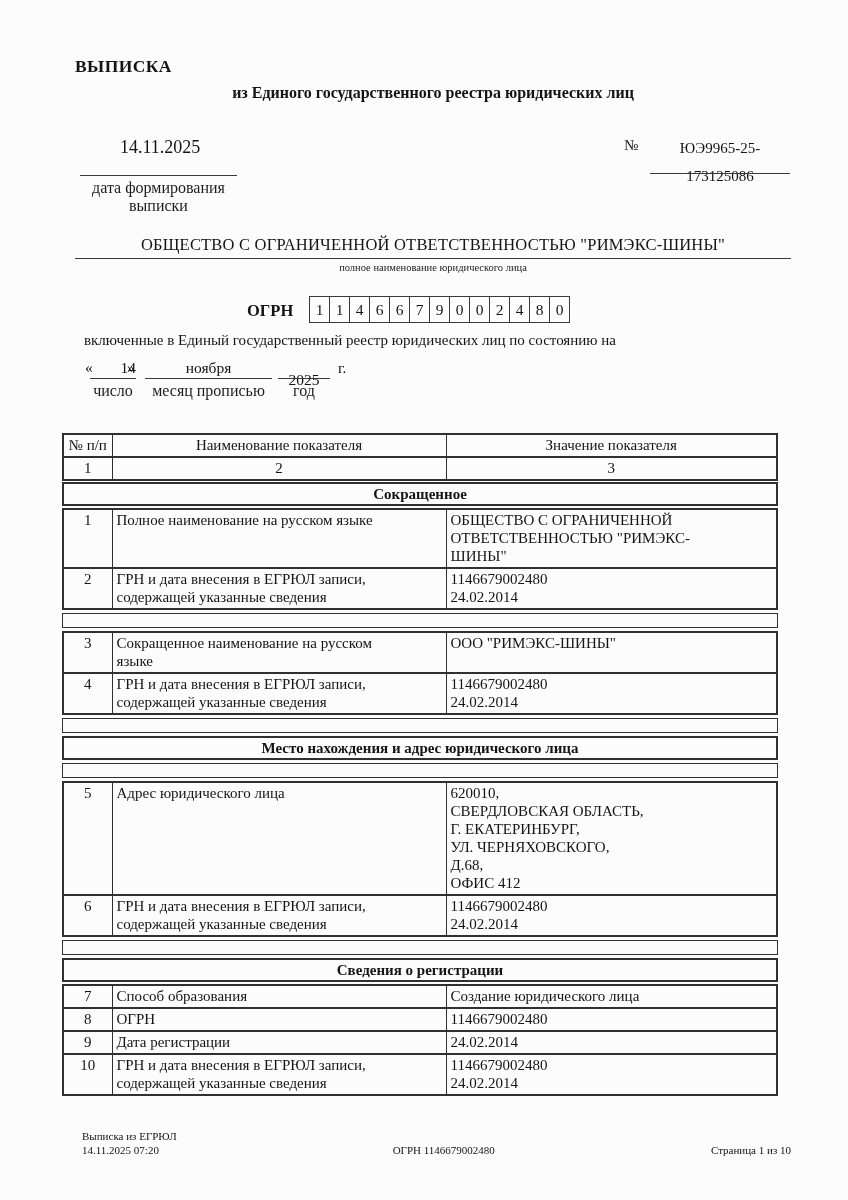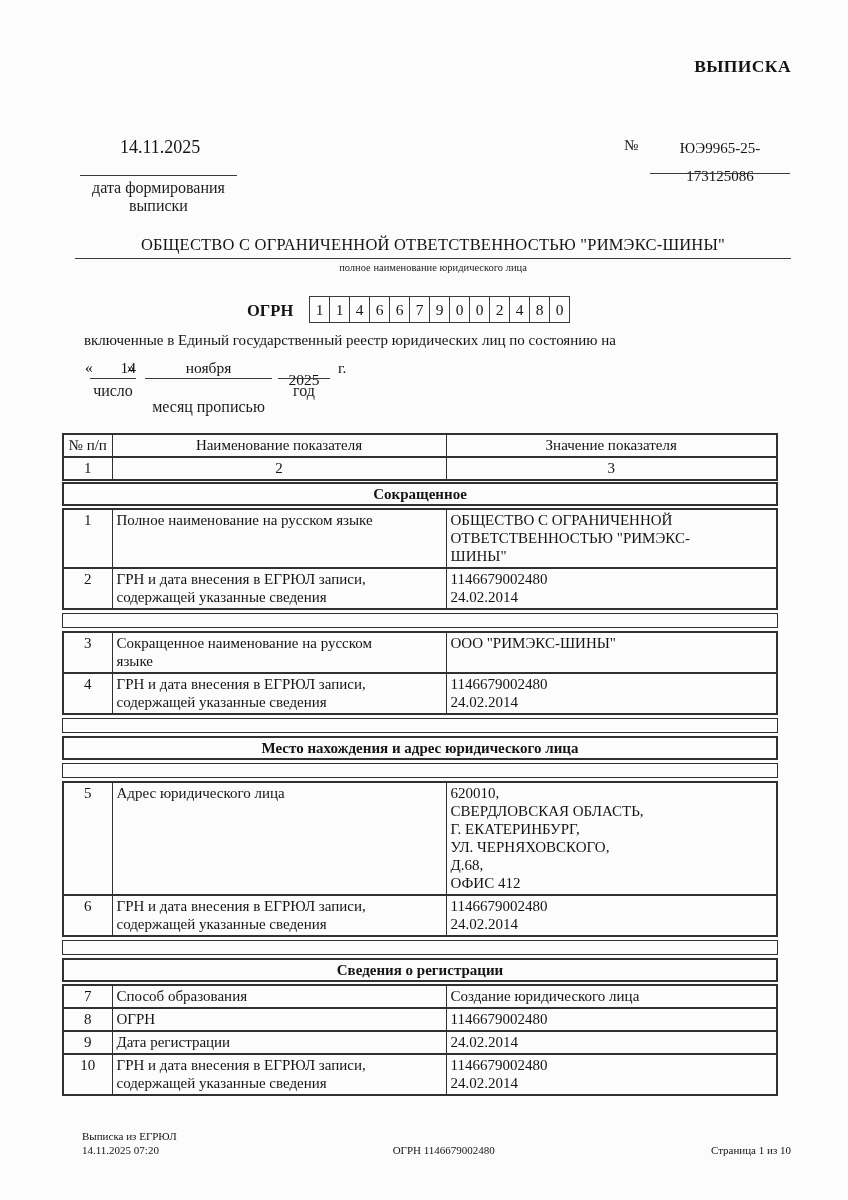--- a/index.html
+++ b/index.html
@@ -7,21 +7,21 @@
     width:848px;height:1200px;
     background:#fcfcfc;
     color:#141414;
     font-family:"Liberation Serif","DejaVu Serif",serif;
   }
   .page{position:relative;width:848px;height:1200px;overflow:hidden;}
 
   
   .doc-title{
     position:absolute;left:75px;top:56px;width:716px;
-    text-align:right;font-weight:bold;font-size:17.5px;letter-spacing:.4px;
+    text-align:left;font-weight:bold;font-size:17.5px;letter-spacing:.4px;
   }
   .doc-subtitle{
     position:absolute;left:75px;top:84px;width:716px;
     text-align:center;font-weight:bold;font-size:16px;
   }
   .form-date{position:absolute;left:120px;top:137px;font-size:18px;}
   .rule{position:absolute;border-top:1px solid #3a3a3a;height:0;}
   .rule-date{left:80px;top:175px;width:157px;}
   .caption{font-size:16px;color:#1c1c1c;text-align:center;}
   .cap-date{position:absolute;left:80px;top:179px;width:157px;}
@@ -55,21 +55,21 @@
   .q-open{left:85px;}
   .asof-day{left:90px;width:46px;text-align:right;}
   .q-close{left:127px;}
   .asof-month{left:145px;width:127px;text-align:center;}
   .asof-year{left:278px;width:52px;text-align:center;margin-top:12px;}
   .asof-suffix{left:338px;}
   .rule-day{left:90px;top:378px;width:46px;}
   .rule-month{left:145px;top:378px;width:127px;}
   .rule-year{left:278px;top:378px;width:52px;}
   .cap-day{position:absolute;left:90px;top:382px;width:46px;}
-  .cap-month{position:absolute;left:145px;top:382px;width:127px;margin-top:16px;}
+  .cap-month{position:absolute;left:145px;top:382px;width:127px;}
   .cap-year{position:absolute;left:278px;top:382px;width:52px;}
 
   
   .tbl-wrap{position:absolute;left:62px;top:433px;width:716px;}
   table.tbl{
     width:100%;border-collapse:collapse;table-layout:fixed;
     border:2px solid #303030;
   }
   table.tbl td{
     border:1px solid #303030;
@@ -105,20 +105,21 @@
   .footer-left{padding-left:7px;}
   .footer-center{text-align:right;}
   .footer-right{text-align:right;}
 </style>
 </head>
 <body>
 
 <div class="page">
 
   <div class="doc-title">ВЫПИСКА</div>
+  <div class="doc-subtitle">из Единого государственного реестра юридических лиц</div>
 
   <div class="form-date">14.11.2025</div>
   <div class="rule rule-date"></div>
   <div class="caption cap-date">дата формирования выписки</div>
 
   <div class="num-sign">№</div>
   <div class="num-value">ЮЭ9965-25-
 173125086</div>
   <div class="rule rule-num"></div>
 

